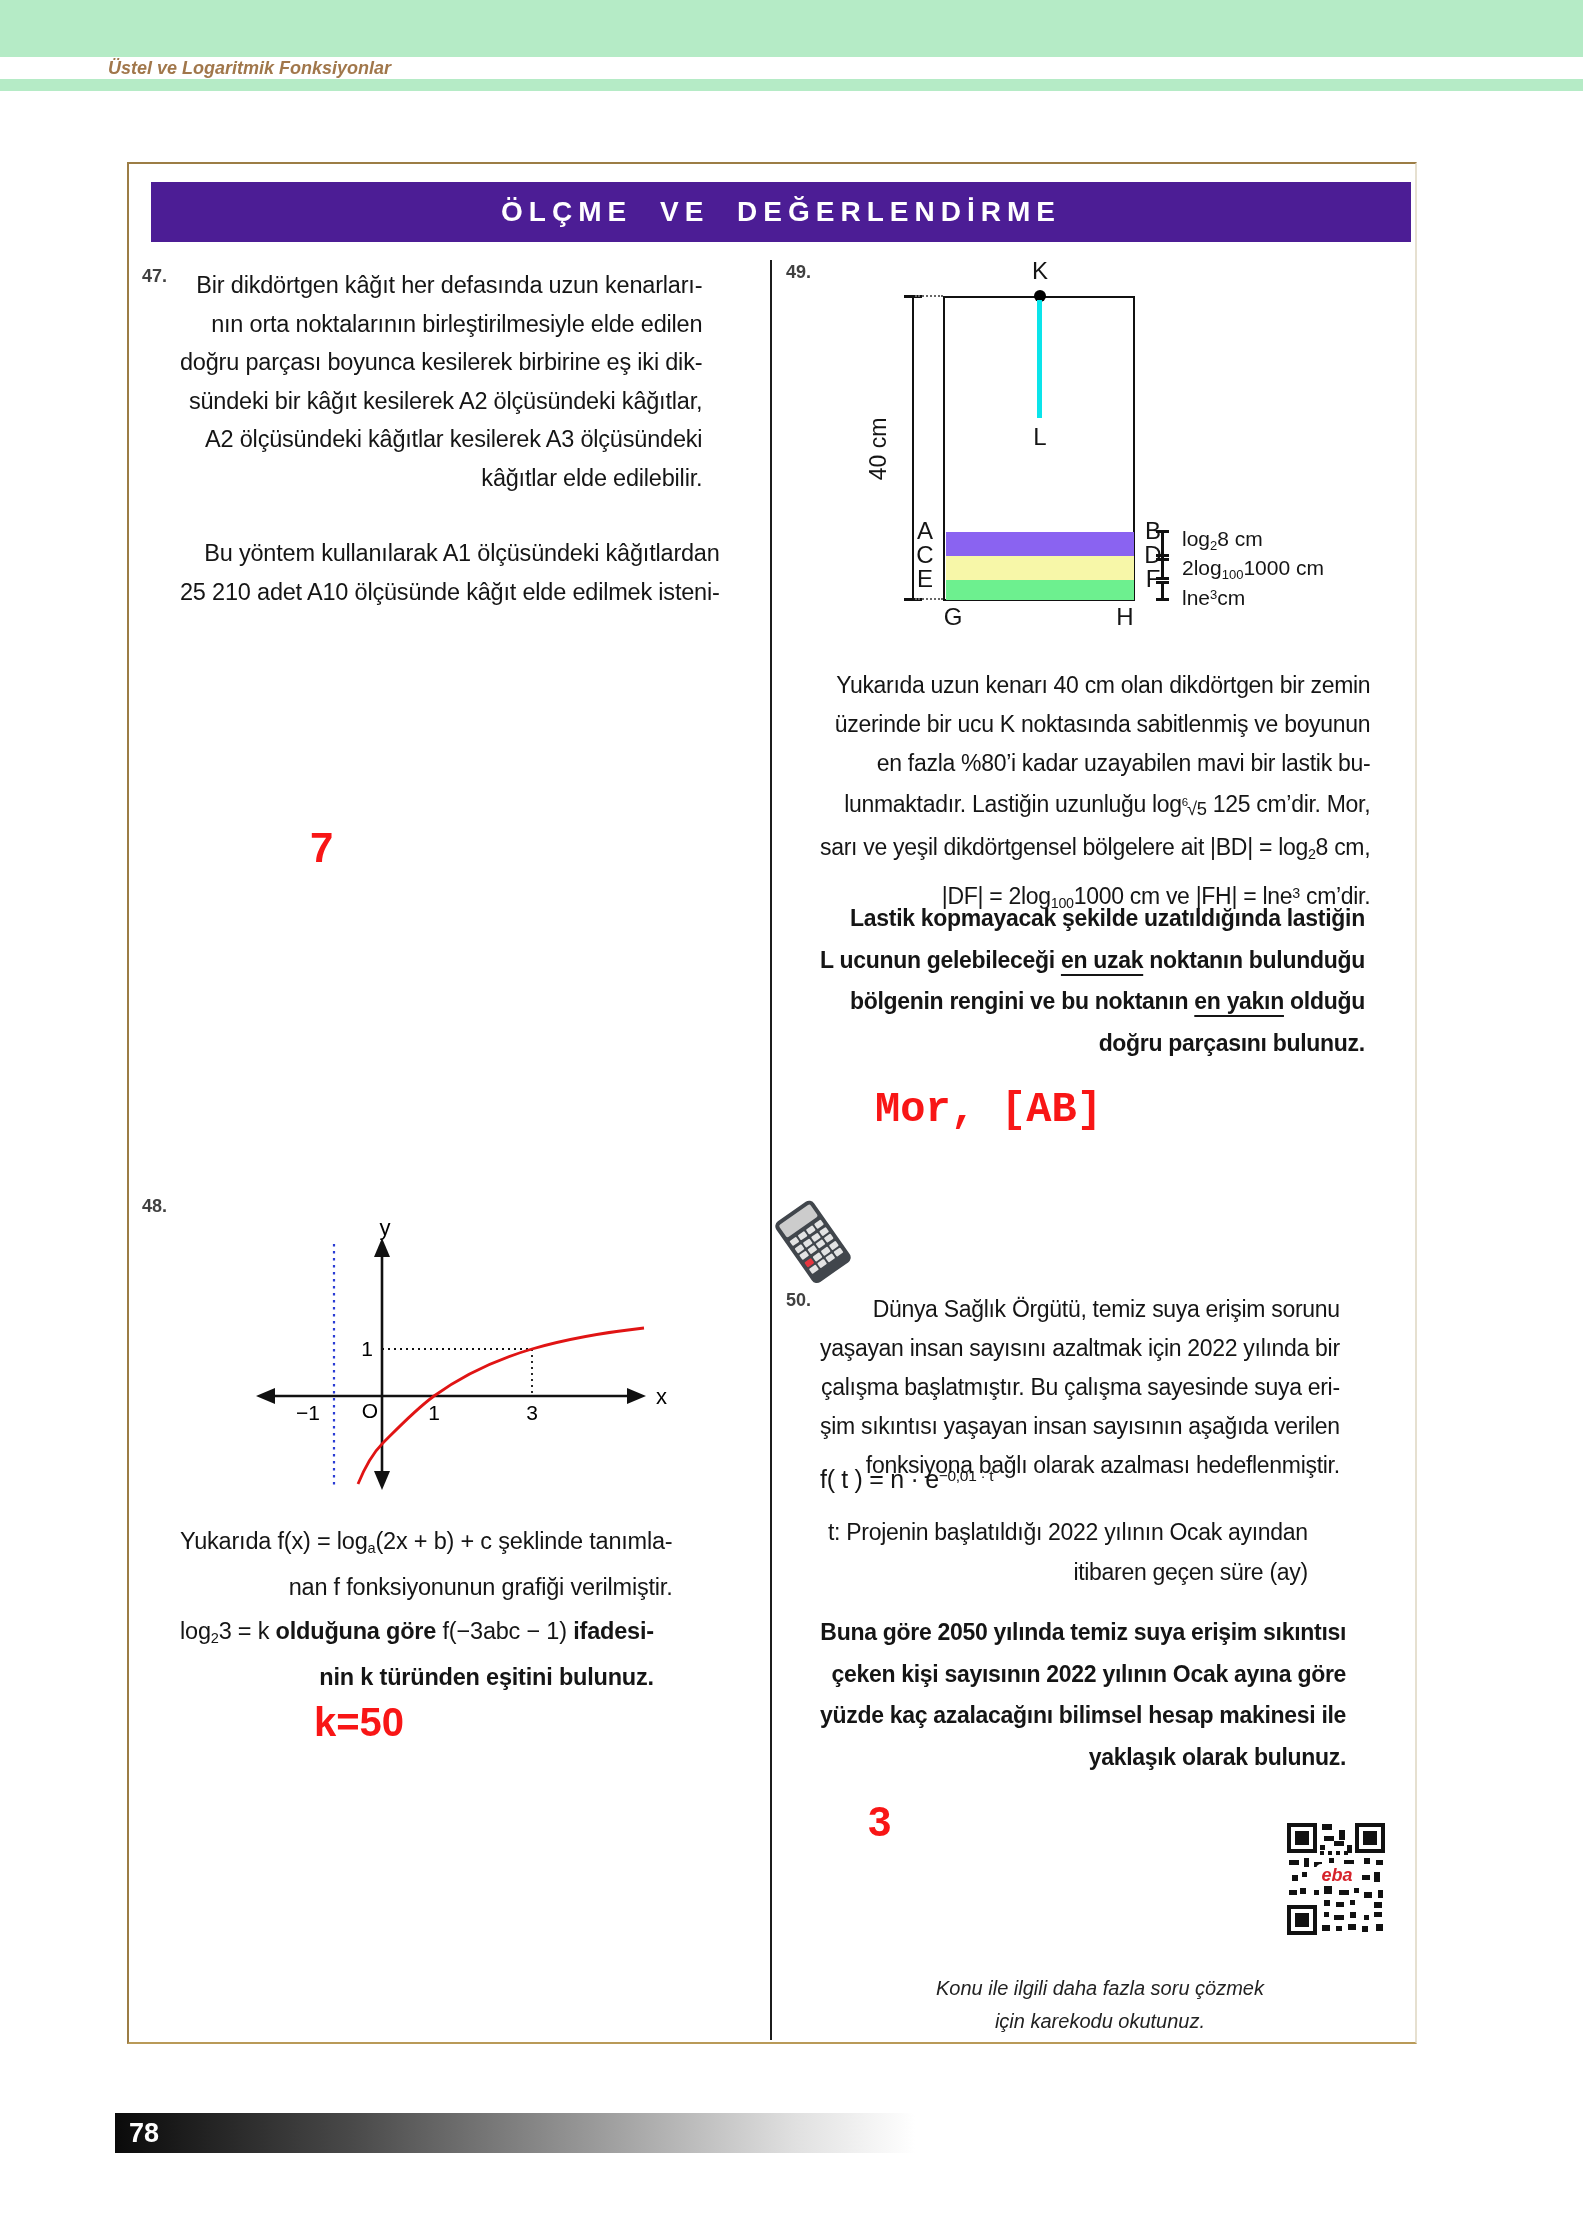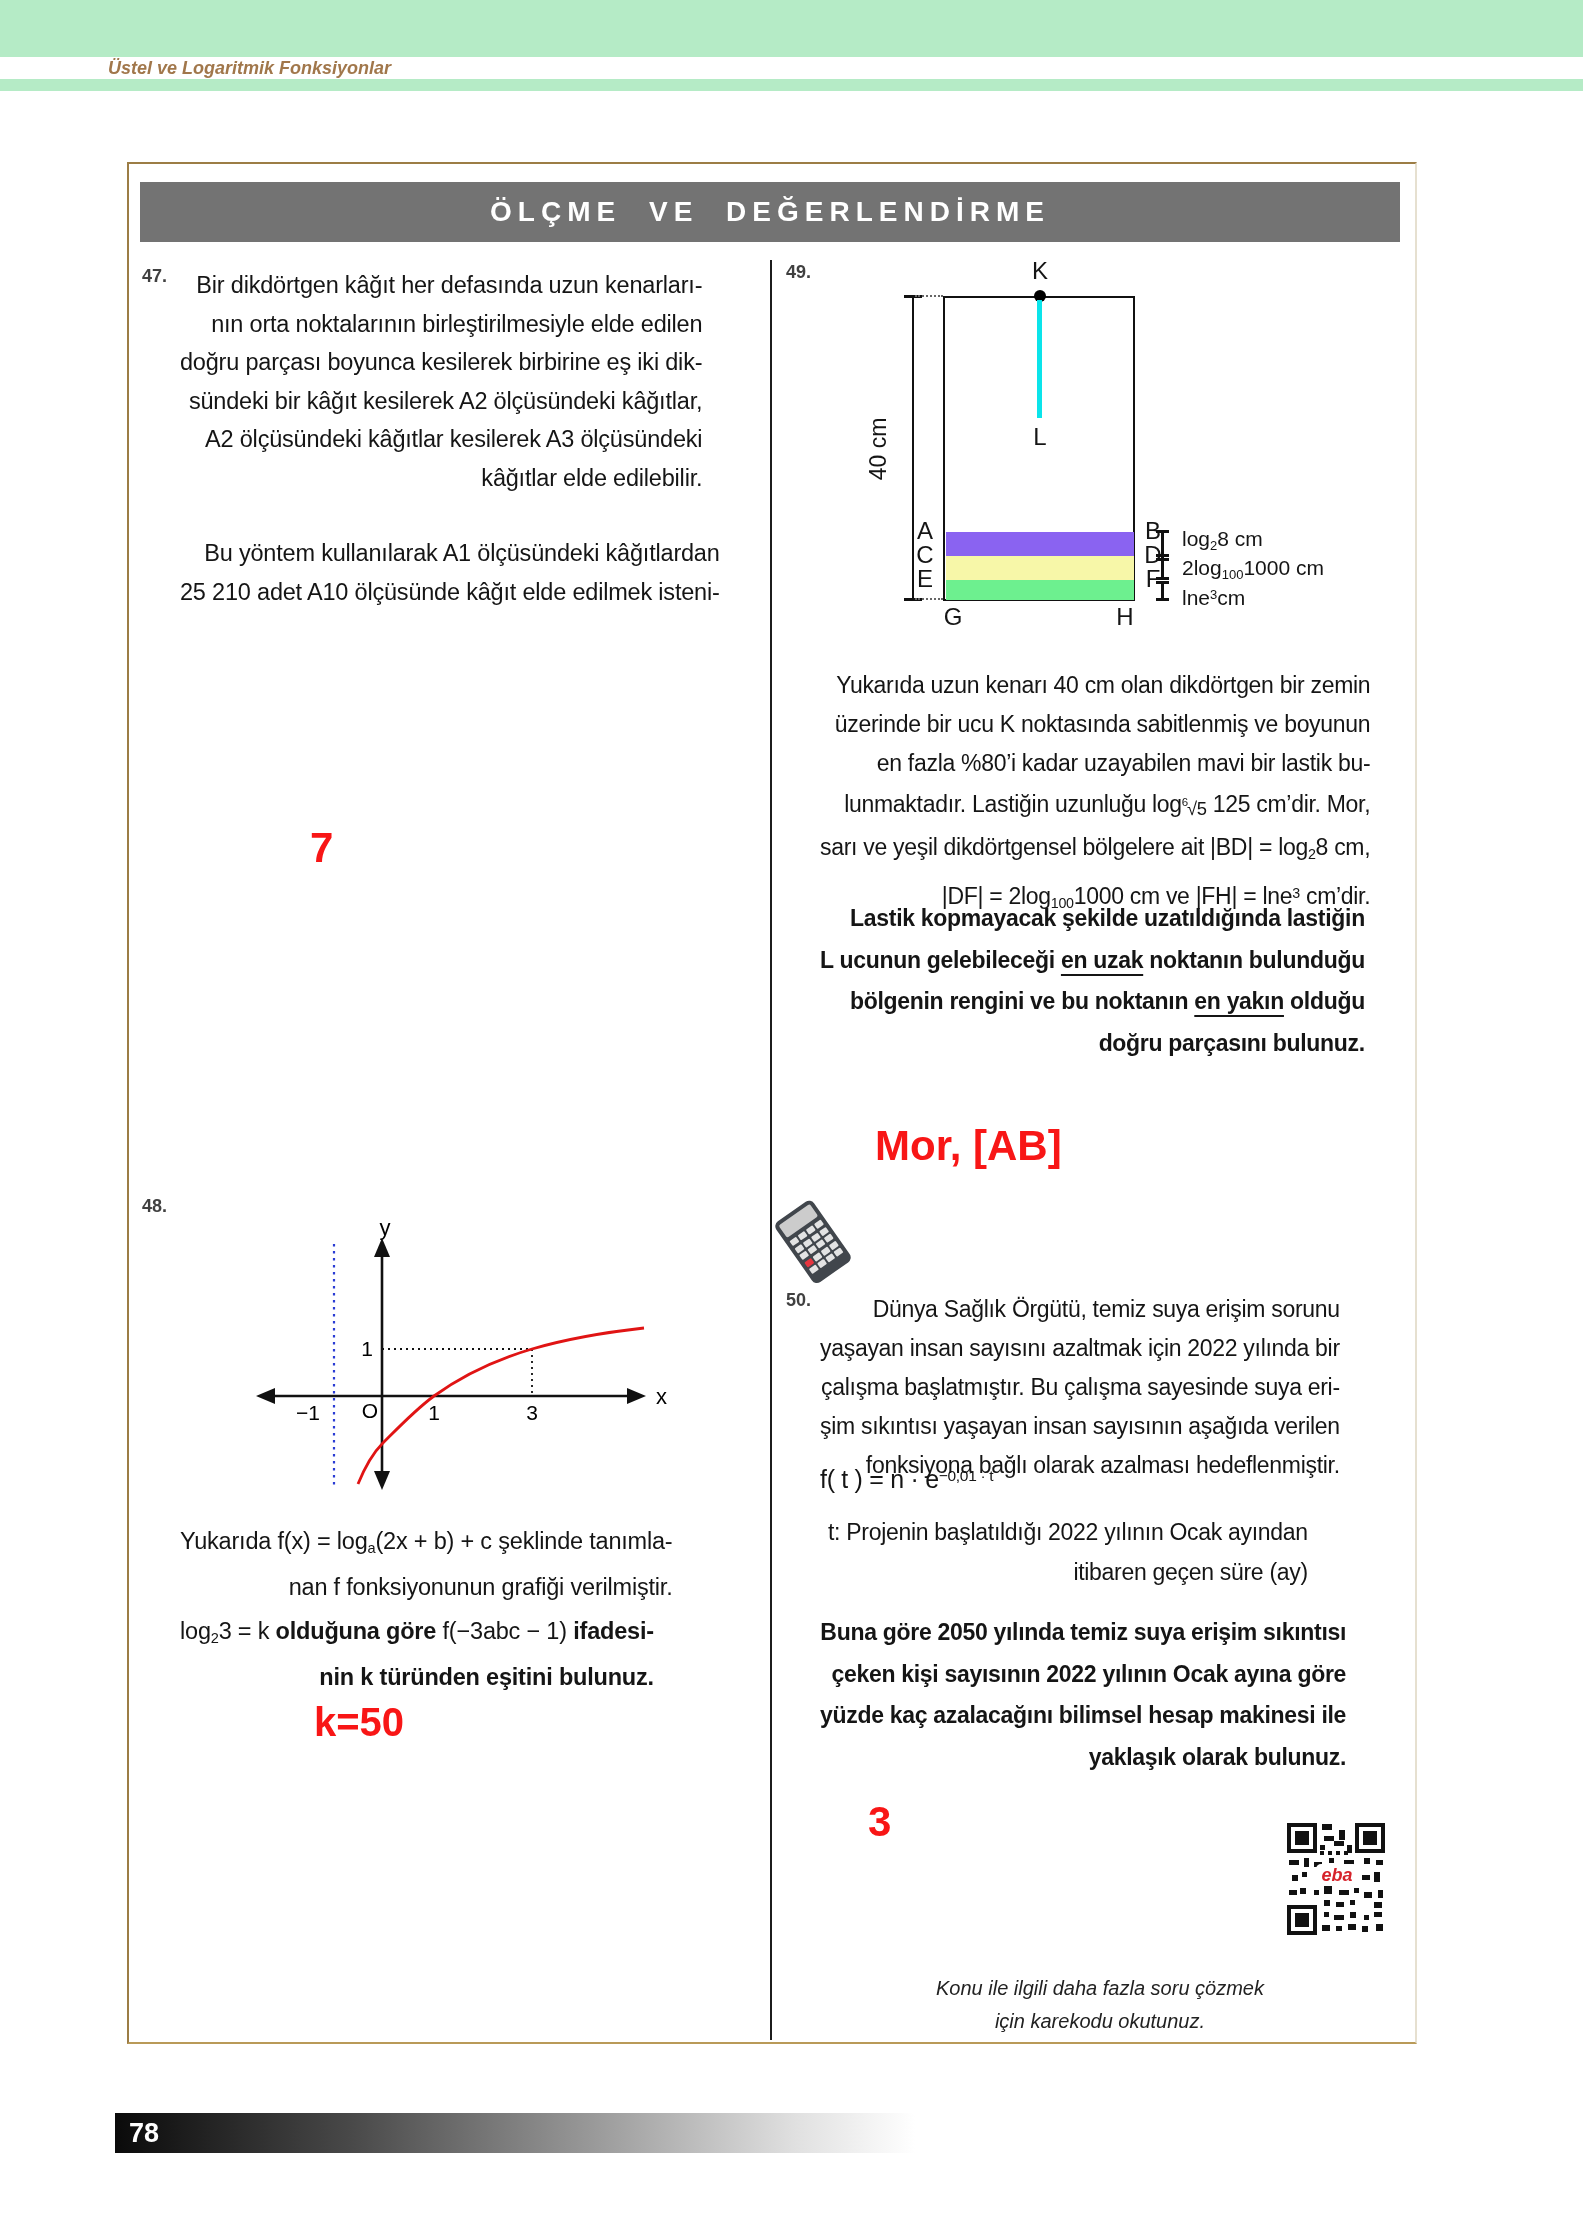--- a/index.html
+++ b/index.html
@@ -5,21 +5,21 @@
   html,body{margin:0;padding:0;background:#ffffff;}
   .page{position:relative;width:1583px;height:2213px;background:#fff;overflow:hidden;
         font-family:"Liberation Sans","DejaVu Sans",sans-serif;color:#151515;}
   .strip{position:absolute;left:0;width:1583px;background:#b5ebc6;}
   .strip-a{top:0;height:57px;}
   .strip-b{top:79px;height:12px;}
   .chapter-title{position:absolute;left:108px;top:57px;height:22px;line-height:22px;
         font-size:18px;font-weight:700;font-style:italic;color:#a1774b;white-space:nowrap;}
   .content-box{position:absolute;left:127px;top:162px;width:1286px;height:1878px;
         border:2px solid;border-color:#9c7d45 #e6e0d0 #b99a58 #9c7d45;background:#fff;}
-  .banner{position:absolute;left:140px;top:182px;width:1260px;height:60px;background:#737373;
+  .banner{position:absolute;left:151px;top:182px;width:1260px;height:60px;background:#4c1d95;
         color:#fff;font-size:28px;font-weight:700;letter-spacing:6px;word-spacing:14px;
         text-align:center;line-height:60px;}
   .col-divider{position:absolute;left:770px;top:260px;width:2px;height:1780px;background:#1c1c1c;}
   .qnum{position:absolute;font-size:18px;font-weight:700;color:#404040;white-space:nowrap;}
   .body{position:absolute;font-size:23.5px;line-height:38.5px;letter-spacing:-0.2px;text-align:right;}
   .body-r{font-size:23px;line-height:39px;letter-spacing:-0.3px;}
   .qtext{font-weight:700;line-height:41.5px;}
   .ln{white-space:nowrap;}
   .b{font-weight:700;}
   .u{text-decoration:underline;text-underline-offset:6px;text-decoration-thickness:2px;}
@@ -183,21 +183,21 @@
     <div class="ln"><span>lunmaktadır. Lastiğin uzunluğu log</span><span class="rsup">6</span><span class="rsub">√5</span><span> 125 cm’dir. Mor,</span></div>
     <div class="ln"><span>sarı ve yeşil dikdörtgensel bölgelere ait |BD| = log</span><span class="sub">2</span><span>8 cm,</span></div>
     <div class="ln"><span>|DF| = 2log</span><span class="sub">100</span><span>1000 cm ve |FH| = lne</span><span class="sup">3</span><span> cm’dir.</span></div>
   </div>
   <div class="body body-r qtext" style="left:820px;top:898px;">
     <div class="ln"><span class="b">Lastik kopmayacak şekilde uzatıldığında lastiğin</span></div>
     <div class="ln"><span class="b">L ucunun gelebileceği </span><span class="b u">en uzak</span><span class="b"> noktanın bulunduğu</span></div>
     <div class="ln"><span class="b">bölgenin rengini ve bu noktanın </span><span class="b u">en yakın</span><span class="b"> olduğu</span></div>
     <div class="ln"><span class="b">doğru parçasını bulunuz.</span></div>
   </div>
-  <div class="answer" style="left:875px;top:1122px;font-size:42px;">Mor, [AB]</div>
+  <div class="answer" style="left:875px;top:1086px;font-size:42px;font-family:Liberation Mono, monospace;">Mor, [AB]</div>
 
   <div class="calc">
     <div class="calc-body">
       <div class="calc-screen"></div>
       <div class="calc-keys">
         <i></i>
           <i></i>
           <i></i>
           <i></i>
         <i></i>

